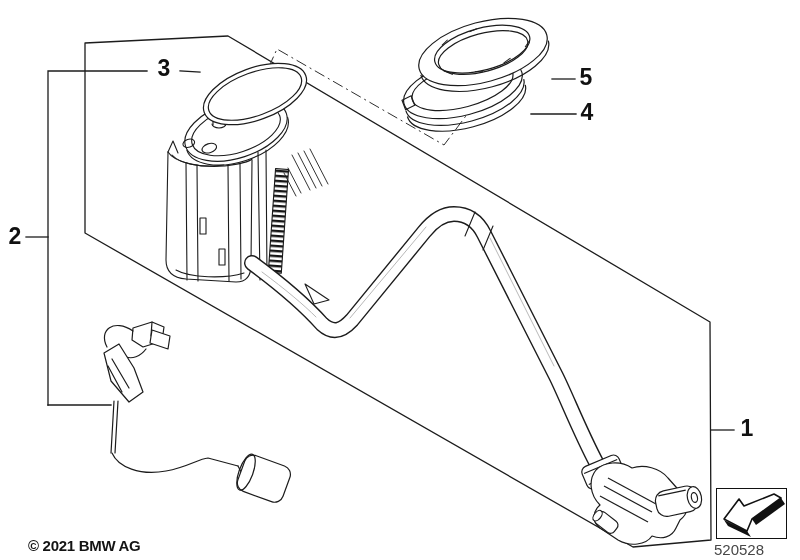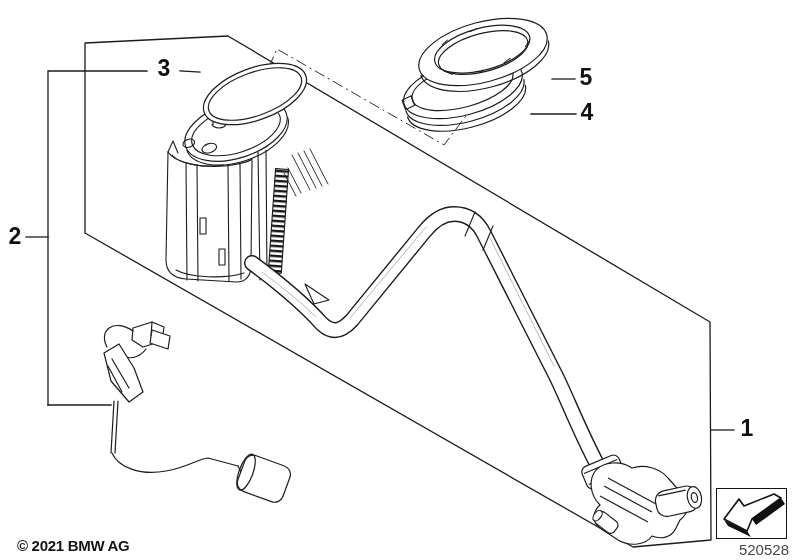--- a/index.html
+++ b/index.html
@@ -17,39 +17,39 @@
     text-align:center;
     font-size:23px;
     font-weight:bold;
     color:#111;
     line-height:1;
     letter-spacing:0;
     user-select:none;
   }
   .copyright{
     position:absolute;
-    left:17px;top:537px;
+    left:28px;top:537px;
     font-size:15px;
     font-weight:bold;
     letter-spacing:-0.3px;
     color:#141414;
   }
   .pn-box{
     position:absolute;
     left:716px;top:488px;
     width:69px;height:49px;
     border:1.6px solid #111;
     background:#fff;
     box-sizing:content-box;
   }
   .pn-number{
     position:absolute;
     left:714px;top:541px;
     width:75px;
-    text-align:right;
+    text-align:left;
     font-size:15px;
     color:#474747;
   }
 </style>
 </head>
 <body>
 
 <div class="stage">
 
   <svg width="800" height="560" viewBox="0 0 800 560">

